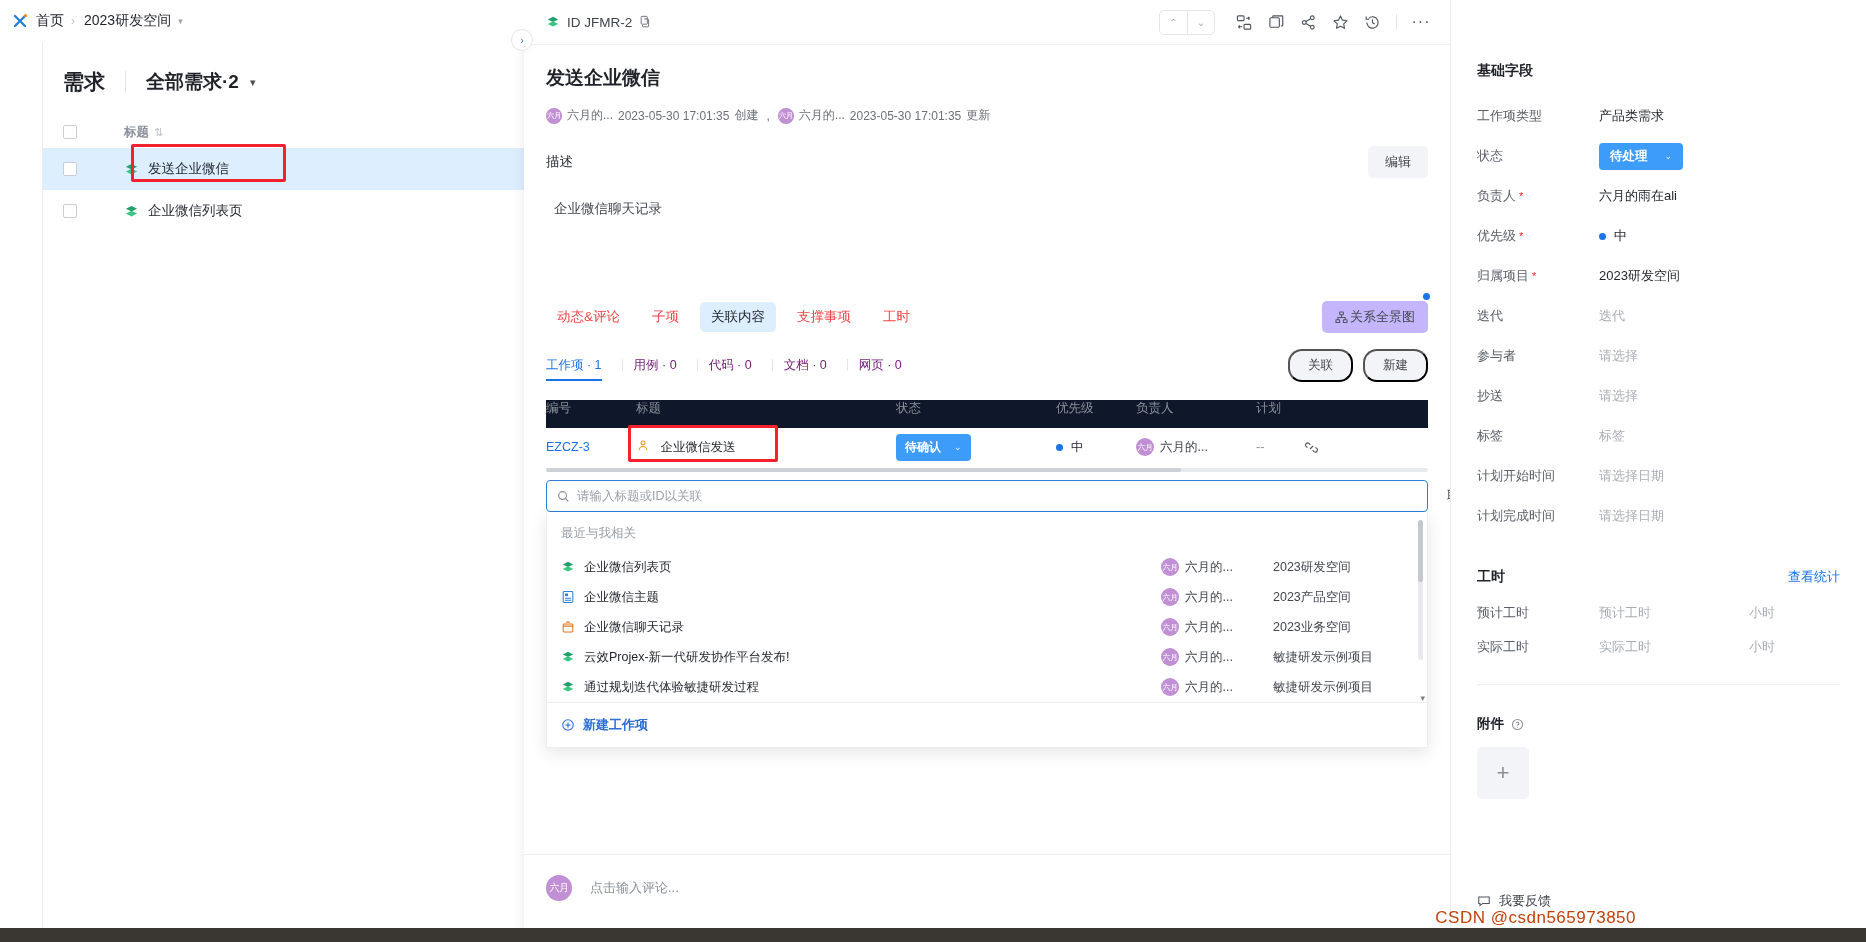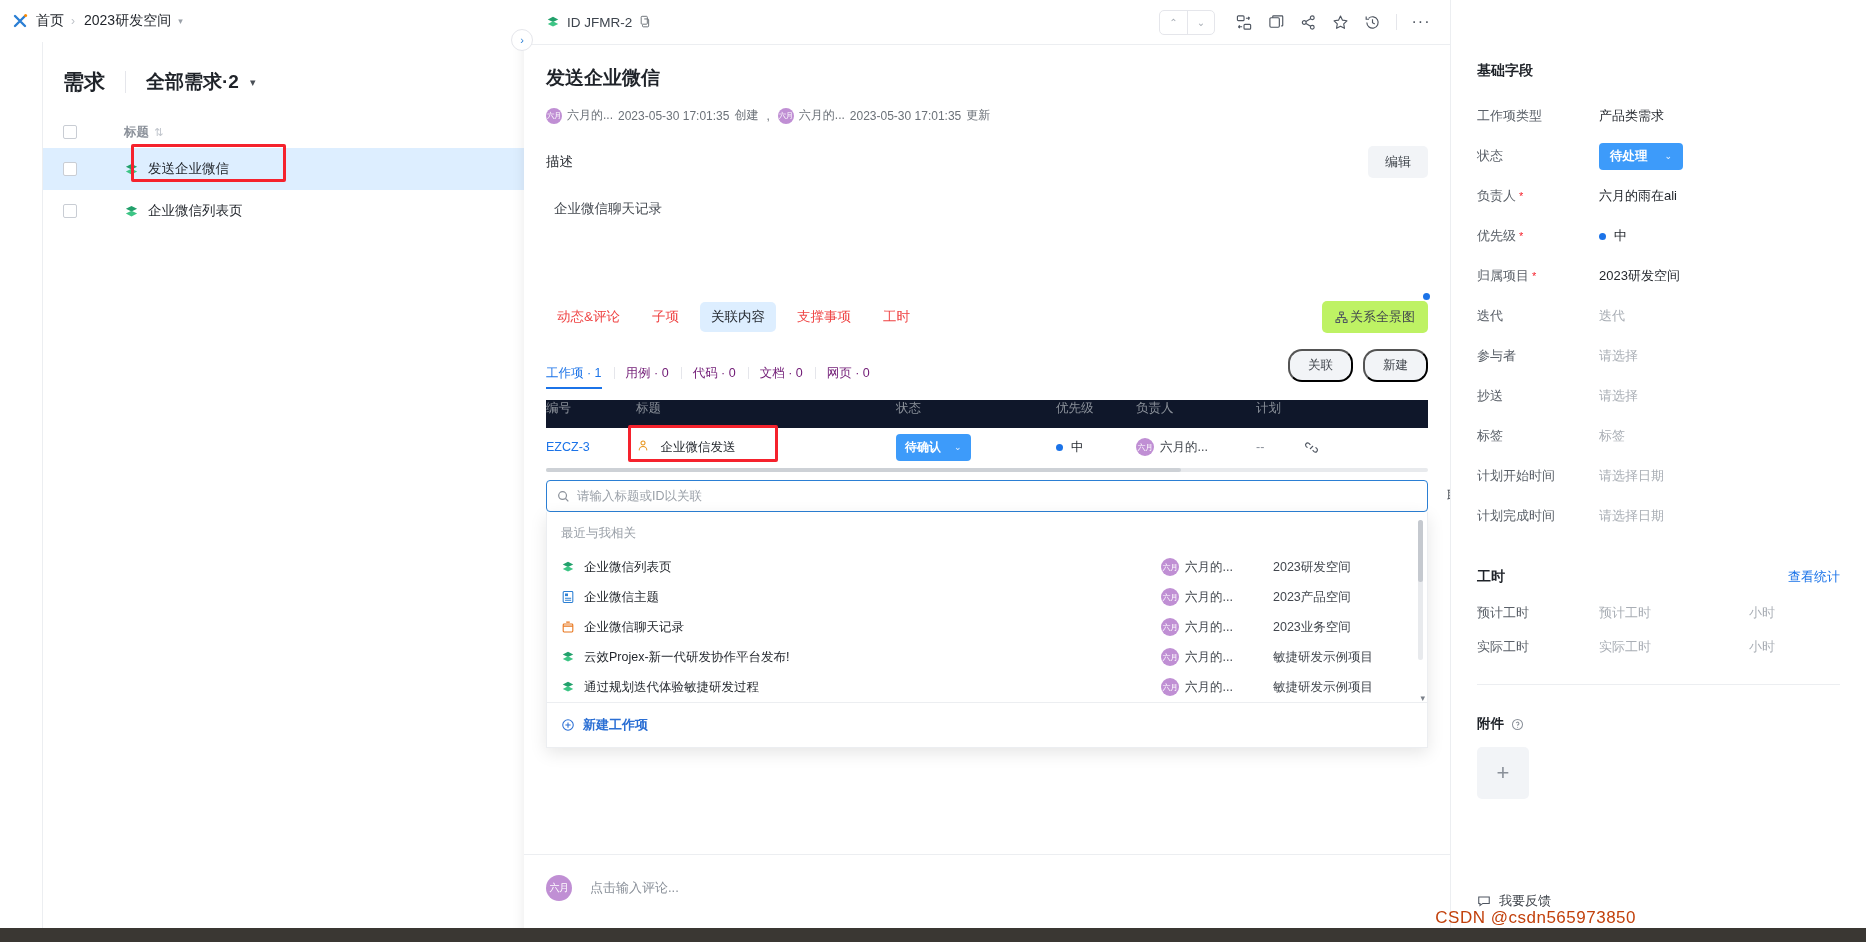--- a/index.html
+++ b/index.html
@@ -99,31 +99,31 @@
     margin-left: auto; background: #f2f4f7; border: none; border-radius: 5px;
     font-size: 13px; color: #41464d; padding: 7px 17px; font-family: inherit;
   }
   .desc-text { font-size: 13.5px; color: #41464d; margin-top: 22px; padding-left: 8px; }
 
   
   .tabs-wrap { display: flex; align-items: center; margin-top: 83px; position: relative; }
   .tab { font-size: 13.5px; color: #ef4444; padding: 6px 11px; border-radius: 5px; margin-right: 10px; }
   .tab.active { background: #ddeeff; color: #1f2329; font-weight: normal; }
   .panobtn {
-    margin-left: auto; background: #bef264; border-radius: 5px; font-size: 13px;
+    margin-left: auto; background: #c4b5fd; border-radius: 5px; font-size: 13px;
     color: #41464d; padding: 7px 13px; display: flex; align-items: center; gap: 2px;
     position: relative;
     justify-content: space-between;
   }
   .blue-dot {
     position: absolute; width: 7px; height: 7px; border-radius: 50%; background: #1b73e8;
     right: -2px; top: -8px;
   }
 
-  .subtabs { display: flex; align-items: flex-end; margin-top: 16px; }
+  .subtabs { display: flex; align-items: center; margin-top: 16px; gap: 8px; }
   .subtab { font-size: 12.5px; color: #701a75; padding: 0 12px; position: relative; }
   .subtab:first-child { padding-left: 0; }
   .subtab.active { color: #1b73e8; }
   .subtab.active::after {
     content: ""; position: absolute; left: 0; right: 12px; bottom: -7px; height: 2px; background: #1b73e8;
   }
   .subtab + .subtab::before {
     content: ""; position: absolute; left: 0; top: 2px; height: 12px; width: 1px; background: #e5e6eb;
   }
   .subtabs-right { margin-left: auto; display: flex; gap: 10px; }

